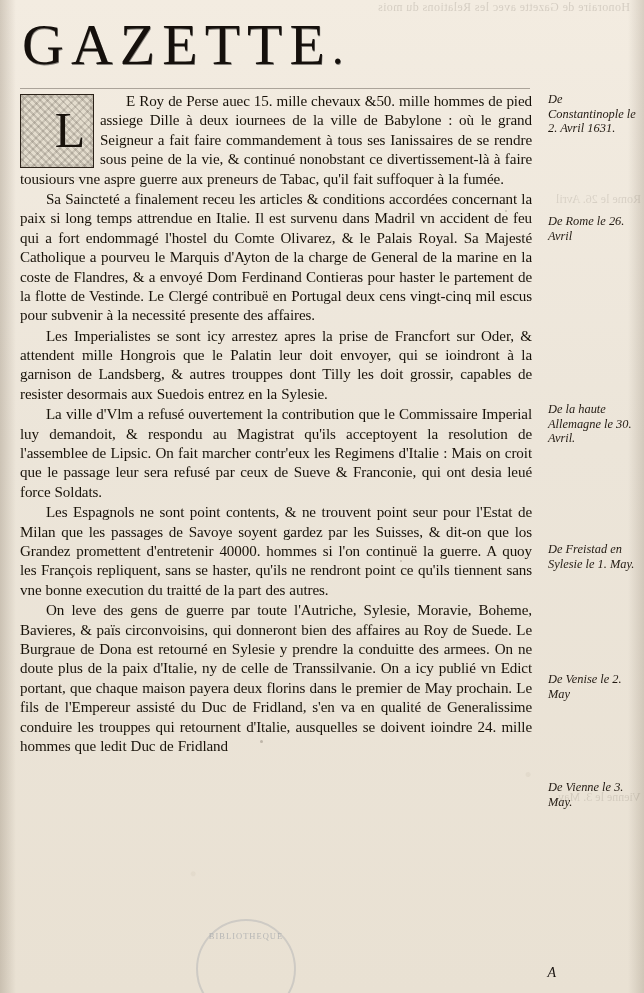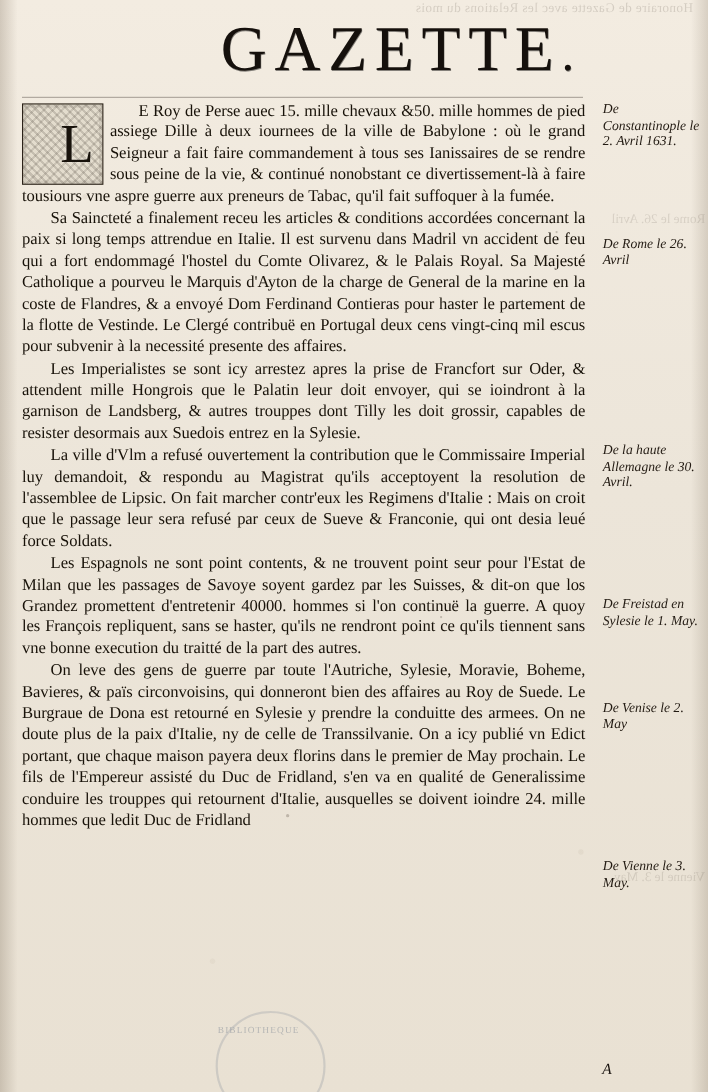--- a/index.html
+++ b/index.html
@@ -52,21 +52,20 @@
     top: 16px;
     left: 22px;
     width: 500px;
     font-family: "Liberation Serif", serif;
     font-size: 58px;
     letter-spacing: 7px;
     line-height: 1;
     color: #15100c;
     font-weight: 400;
     text-shadow: 0.5px 0.5px 0 rgba(0,0,0,0.45);
-    text-align: right;
   }
   .masthead .dot {
     font-size: 46px;
     letter-spacing: 0;
   }
 
   .rule {
     position: absolute;
     left: 20px;
     width: 510px;
@@ -166,20 +165,21 @@
     bottom: -26px;
     width: 96px;
     height: 96px;
     border: 2px solid rgba(70,90,120,0.30);
     border-radius: 50%;
     opacity: 0.55;
   }
   .stamp .stamp-text {
     position: absolute;
     left: 0; right: 0; top: 10px;
+    text-align: center;
     font-size: 8.5px;
     letter-spacing: 1px;
     color: rgba(60,80,110,0.55);
   }
 
   .edge-shadow {
     position: absolute;
     top: 0; bottom: 0; left: 0;
     width: 16px;
     background: linear-gradient(90deg, rgba(90,74,54,0.22), rgba(90,74,54,0));
@@ -222,21 +222,21 @@
     <p>La ville d'Vlm a refusé ouvertement la contribution que le Commissaire Imperial luy demandoit, &amp; respondu au Magistrat qu'ils acceptoyent la resolution de l'assemblee de Lipsic. On fait marcher contr'eux les Regimens d'Italie : Mais on croit que le passage leur sera refusé par ceux de Sueve &amp; Franconie, qui ont desia leué force Soldats.</p>
     <p>Les Espagnols ne sont point contents, &amp; ne trouvent point seur pour l'Estat de Milan que les passages de Savoye soyent gardez par les Suisses, &amp; dit-on que los Grandez promettent d'entretenir 40000. hommes si l'on continuë la guerre. A quoy les François repliquent, sans se haster, qu'ils ne rendront point ce qu'ils tiennent sans vne bonne execution du traitté de la part des autres.</p>
     <p>On leve des gens de guerre par toute l'Autriche, Sylesie, Moravie, Boheme, Bavieres, &amp; païs circonvoisins, qui donneront bien des affaires au Roy de Suede. Le Burgraue de Dona est retourné en Sylesie y prendre la conduitte des armees. On ne doute plus de la paix d'Italie, ny de celle de Transsilvanie. On a icy publié vn Edict portant, que chaque maison payera deux florins dans le premier de May prochain. Le fils de l'Empereur assisté du Duc de Fridland, s'en va en qualité de Generalissime conduire les trouppes qui retournent d'Italie, ausquelles se doivent ioindre 24. mille hommes que ledit Duc de Fridland</p>
   </div>
 
   <div class="margin-notes">
     <div class="note" style="top:0px;">De Constantinople le 2. Avril 1631.</div>
     <div class="note" style="top:122px;">De Rome le 26. Avril</div>
     <div class="note" style="top:310px;">De la haute Allemagne le 30. Avril.</div>
     <div class="note" style="top:450px;">De Freistad en Sylesie le 1. May.</div>
-    <div class="note" style="top:544px;">De Venise le 2. May</div>
+    <div class="note" style="top:580px;">De Venise le 2. May</div>
     <div class="note" style="top:688px;">De Vienne le 3. May.</div>
   </div>
 
   <div class="ghost" style="left:556px; top:192px;">De Rome le 26. Avril</div>
   <div class="ghost" style="left:556px; top:790px;">De Vienne le 3. May.</div>
 
   <div class="catchword">A</div>
 
   <div class="stamp">
     <div class="stamp-text">BIBLIOTHEQUE</div>

